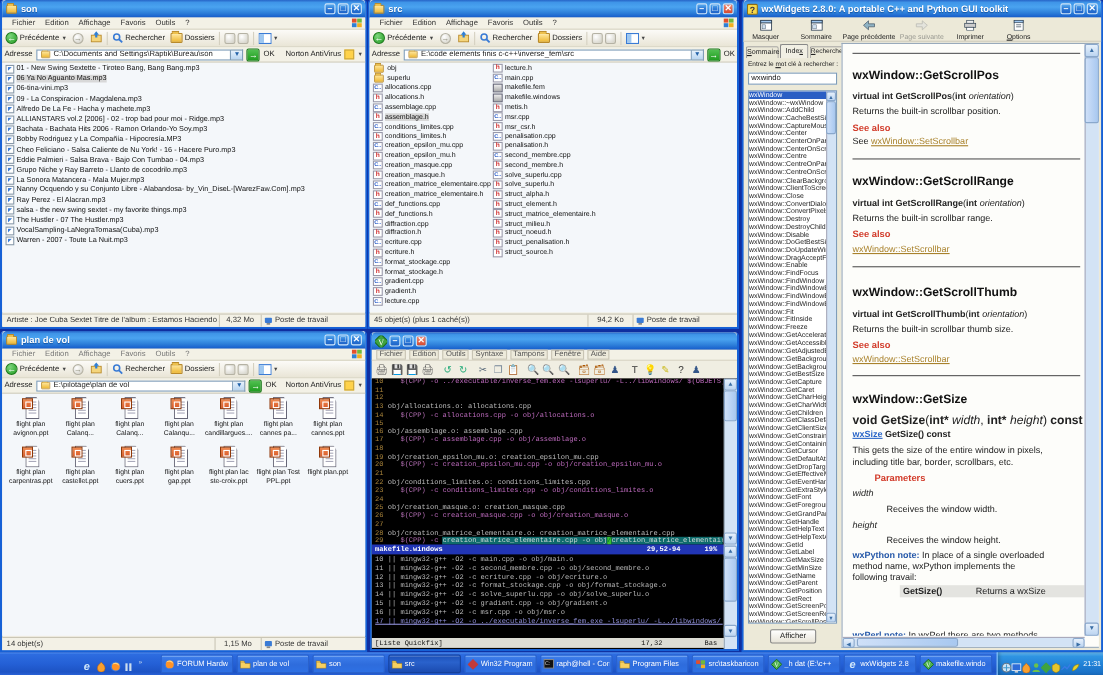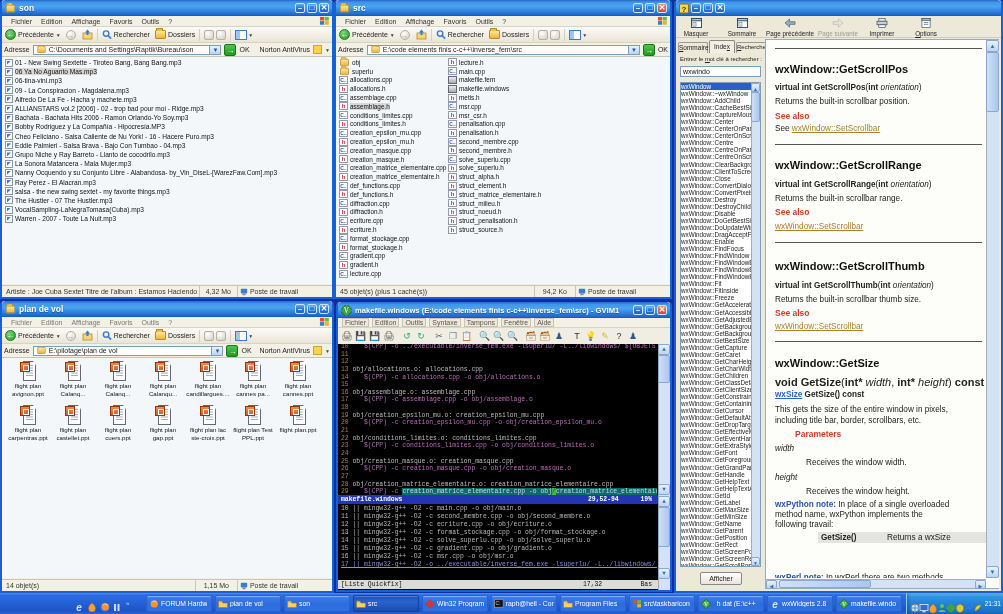--- a/index.html
+++ b/index.html
@@ -626,21 +626,20 @@
         </svg>&nbsp;Poste de travail</span>
   </div>
 </div>
 
 <div class="win" id="win-gvim" style="left:336px;top:302px;width:336px;height:290px;background:#ece9d8;">
   <div class="tbar">
       <svg width="11" height="11" viewBox="0 0 12 12">
         <rect x="1" y="1" width="10" height="10" transform="rotate(45 6 6)" fill="#3fa33f" stroke="#1c6a1c"></rect>
         <text x="6" y="9" font-size="8" fill="#fff" text-anchor="middle" font-family="serif">V</text>
       </svg>
-  <span class="ttl" style="font-size:7.6px;">makefile.windows (E:\code elements finis c-c++\inverse_fem\src) - GVIM1</span>
     <span class="tbtns">
         <span class="tbtn">–</span>
         <span class="tbtn">□</span>
         <span class="tbtn red">✕</span>
       </span>
   </div>
   <div class="menubar" style="height:10px;color:#555;">
       <span style="margin-left:4px;border:1px solid #c8c4b4;padding:0 2px;background:#edeadb;">Fichier</span>
       <span style="margin-left:3px;border:1px solid #c8c4b4;padding:0 2px;background:#edeadb;">Edition</span>
       <span style="margin-left:3px;border:1px solid #c8c4b4;padding:0 2px;background:#edeadb;">Outils</span>
@@ -720,20 +719,21 @@
     <div style="position:absolute;right:0;top:224px;width:12px;height:11px;" class="sbtn">▼</div>
   </div>
 </div>
 
 <div class="win" id="win-help" style="left:674px;top:0;width:329px;height:593px;background:#ece9d8;">
   <div class="tbar" style="border-radius:4px 4px 0 0;">
       <svg width="10" height="11" viewBox="0 0 10 11">
         <rect x="0.5" y="1" width="9" height="9" rx="1" fill="#f7d84a" stroke="#8a6d1a"></rect>
         <text x="5" y="8.5" font-size="8" font-weight="bold" fill="#334" text-anchor="middle">?</text>
       </svg>
+    <span class="ttl">wxWidgets 2.8.0: A portable C++ and Python GUI toolkit</span>
     <span class="tbtns">
         <span class="tbtn">–</span>
         <span class="tbtn">□</span>
         <span class="tbtn">✕</span>
       </span>
   </div>
   <div style="position:relative;height:22px;background:#ece9d8;border-bottom:1px solid #cfccbc;">
       <div style="position:absolute;left:0px;top:2px;text-align:center;color:#222;font-size:6.3px;width:40px;">
       <div style="height:12px;"><svg width="11" height="10" viewBox="0 0 12 11">
             <rect x="0.5" y="0.5" width="11" height="10" fill="#fff" stroke="#345"></rect>

